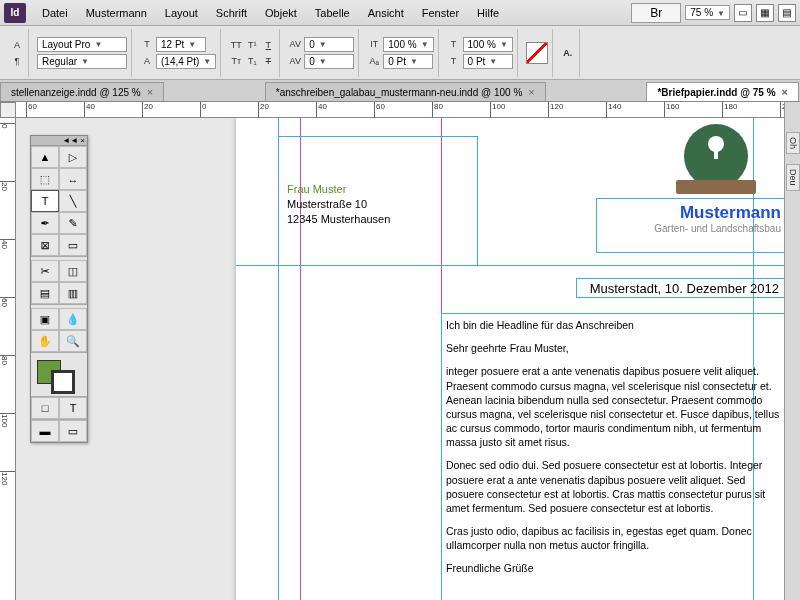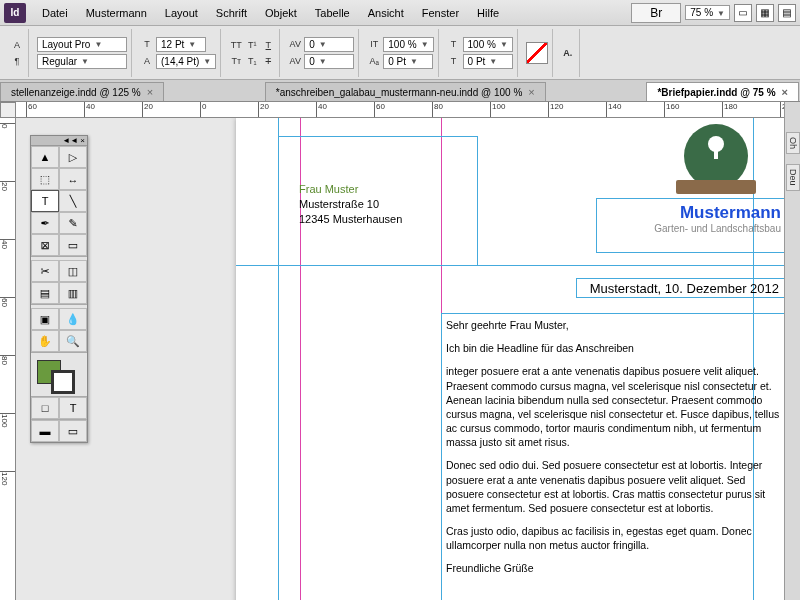--- a/index.html
+++ b/index.html
@@ -34,21 +34,21 @@
 .ruler-corner { position: absolute; top: 102px; left: 0; width: 16px; height: 16px; background: #eee; border: 1px solid #888; }
 .tick { position: absolute; border-left: 1px solid #666; height: 16px; font-size: 8px; padding-left: 1px; color: #333; }
 .tickv { position: absolute; border-top: 1px solid #666; width: 16px; font-size: 8px; writing-mode: vertical-lr; color: #333; }
 
 .canvas { position: absolute; top: 118px; left: 16px; right: 0; bottom: 0; background: #e8e8e8; overflow: hidden; }
 .page { position: absolute; left: 220px; top: 0; width: 560px; height: 600px; background: #fff; box-shadow: 0 0 5px rgba(0,0,0,.3); }
 .guide-v { position: absolute; top: 0; bottom: 0; width: 1px; background: #d4a; }
 .margin-v { position: absolute; top: 0; bottom: 0; width: 1px; background: #4ad; }
 .margin-h { position: absolute; left: 0; right: 0; height: 1px; background: #4ad; }
 .textframe { position: absolute; border: 1px solid #4ad; }
-.tf-addr { left: 42px; top: 18px; width: 200px; height: 130px; padding: 45px 20px 8px; font-size: 11px; line-height: 1.35; }
+.tf-addr { left: 42px; top: 18px; width: 200px; height: 130px; padding: 45px 8px 8px; font-size: 11px; line-height: 1.35; }
 .tf-addr .name { color: #5a8a2e; }
 .tf-comp { right: 10px; top: 80px; width: 190px; height: 55px; padding: 4px; text-align: right; }
 .comp-name { color: #1d4ed8; font-weight: bold; font-size: 17px; }
 .comp-sub { color: #888; font-size: 10px; }
 .tf-date { right: 10px; top: 160px; width: 210px; height: 20px; padding: 2px 6px; text-align: right; font-size: 13px; }
 .tf-body { left: 205px; top: 195px; right: 10px; height: 400px; padding: 4px; font-size: 10.5px; line-height: 1.35; }
 .tf-body p { margin-bottom: 9px; }
 .logo { position: absolute; right: 40px; top: 6px; width: 80px; height: 80px; }
 .logo-circle { width: 64px; height: 64px; border-radius: 50%; background: #3a6b47; position: relative; margin: 0 auto; }
 .logo-tree { position: absolute; top: 10px; left: 50%; transform: translateX(-50%); width: 30px; height: 30px; }
@@ -269,22 +269,22 @@
     <div class="textframe tf-comp">
       <div class="comp-name">Mustermann</div>
       <div class="comp-sub">Garten- und Landschaftsbau</div>
     </div>
 
     <div class="textframe tf-date">
       <span>Musterstadt, 10. Dezember 2012</span>
     </div>
 
     <div class="textframe tf-body">
+      <p>Ich bin die Headline für das Anschreiben</p>
       <p>Sehr geehrte Frau Muster,</p>
-      <p>Ich bin die Headline für das Anschreiben</p>
       <p>integer posuere erat a ante venenatis dapibus posuere velit aliquet. Praesent commodo cursus magna, vel scelerisque nisl consectetur et. Aenean lacinia bibendum nulla sed consectetur. Praesent commodo cursus magna, vel scelerisque nisl consectetur et. Fusce dapibus, tellus ac cursus commodo, tortor mauris condimentum nibh, ut fermentum massa justo sit amet risus.</p>
       <p>Donec sed odio dui. Sed posuere consectetur est at lobortis. Integer posuere erat a ante venenatis dapibus posuere velit aliquet. Sed posuere consectetur est at lobortis.  Cras mattis consectetur purus sit amet fermentum. Sed posuere consectetur est at lobortis.</p>
       <p>Cras justo odio, dapibus ac facilisis in, egestas eget quam. Donec ullamcorper nulla non metus auctor fringilla.</p>
       <p>Freundliche Grüße</p>
     </div>
   </div>
 </div>
 
 <div class="toolbox">
   <div class="tb-head">◄◄ ×</div>

